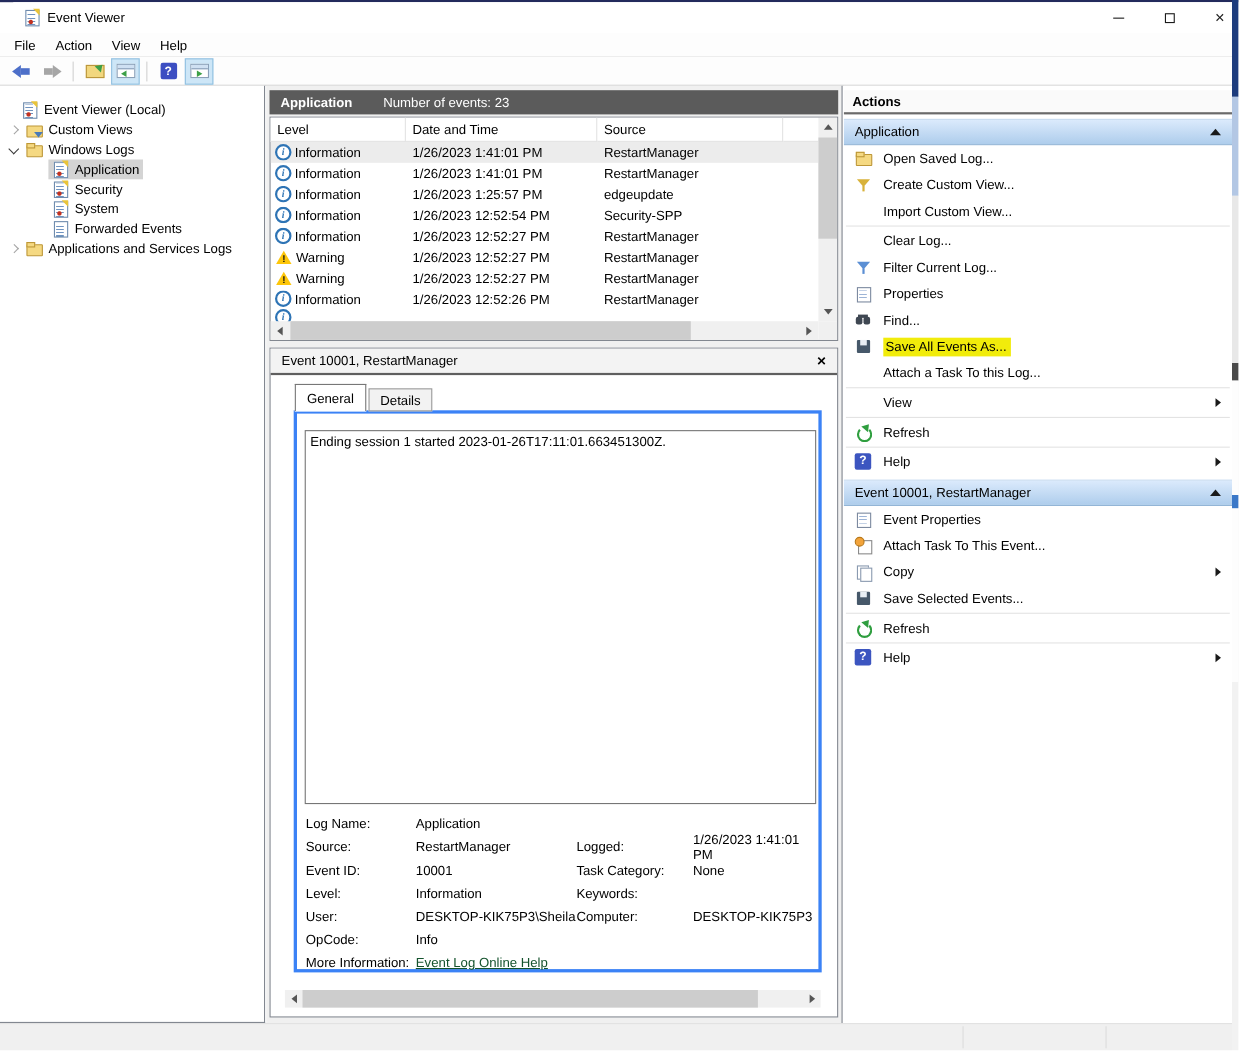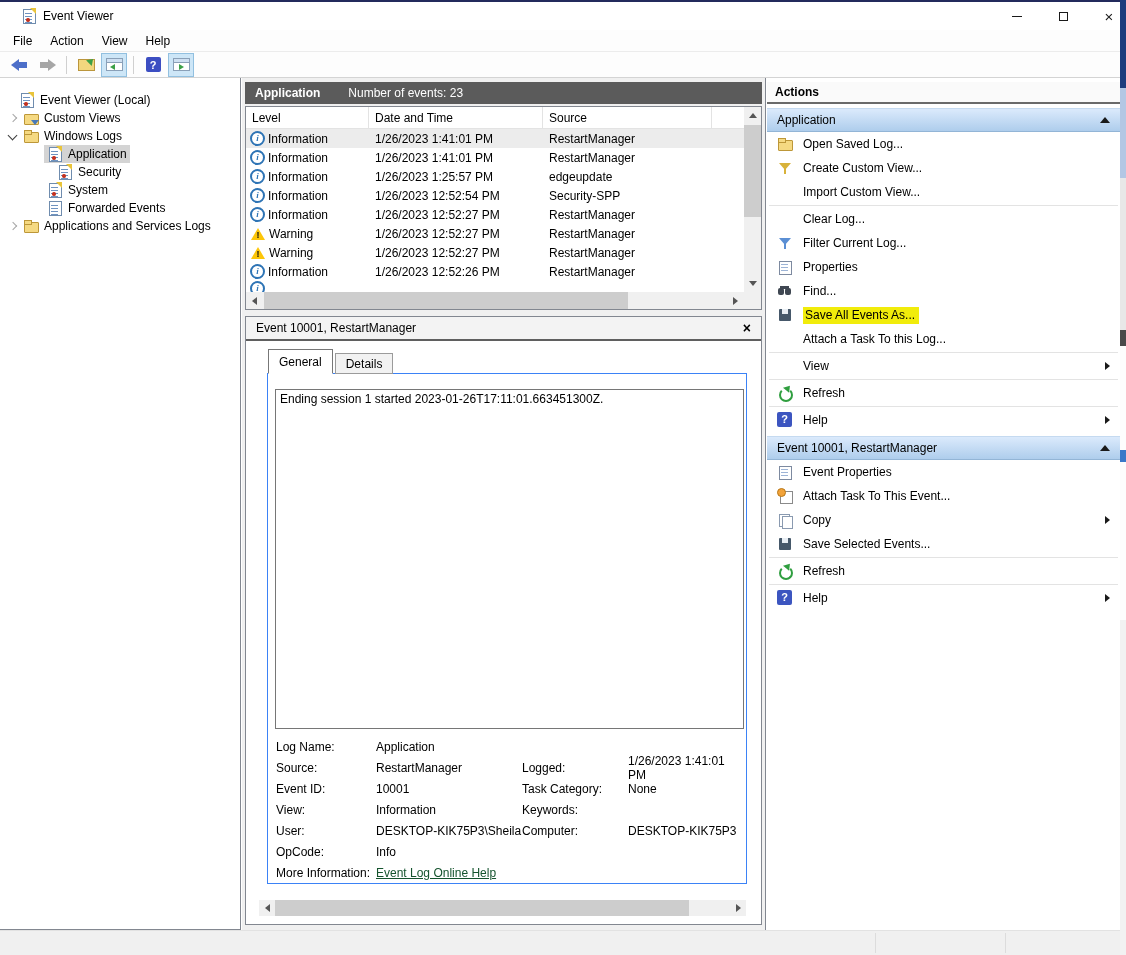--- a/index.html
+++ b/index.html
@@ -115,21 +115,21 @@
   .vscroll .sb-btn.topbtn { position:absolute; top:0; left:0; }
   .vscroll .sb-btn.botbtn { position:absolute; bottom:0; left:0; }
 
   
   .preview { position:absolute; left:3px; right:3px; top:238px; bottom:5px; background:#fff; border:1px solid #828790; }
   .pv-header { position:absolute; left:0; right:0; top:0; height:24px; background:#f3f3f3; border-bottom:2px solid #5f5f5f; display:flex; align-items:center; padding:0 10px; }
   .pv-close { margin-left:auto; font-weight:700; font-size:14px; line-height:1; }
   .tabs { position:absolute; top:32px; left:22px; height:25px; display:flex; align-items:flex-end; gap:2px; z-index:3; }
   .tab { height:21px; padding:0 10px; background:#f2f2f2; border:1px solid #9b9b9b; display:flex; align-items:center; }
   .tab.st-active { height:25px; background:#fff; border-color:#777; border-bottom-color:#fff; }
-  .pv-content { position:absolute; top:56px; left:21px; right:14px; bottom:40px; border:1px solid #3b82f6; background:#fff; }
+  .pv-content { position:absolute; top:56px; left:21px; right:14px; bottom:40px; border:3px solid #3b82f6; background:#fff; }
   .desc { position:absolute; top:15px; left:7px; right:2px; height:340px; border:1px solid #767676; background:#fff; padding:2px 4px; overflow:hidden; }
   .fields { position:absolute; top:362px; left:8px; right:2px; }
   .f-row { display:flex; height:21px; align-items:center; }
   .fl1 { width:100px; } .fv1 { width:146px; } .fl2 { width:106px; } .fv2 { flex:1; }
   .link { color:#14532d; text-decoration:underline; }
   .pv-hscroll { position:absolute; left:13px; right:15px; bottom:8px; height:16px; background:#f0f0f0; display:flex; align-items:center; }
   .pv-hscroll .h-thumb { left:16px; width:85%; }
 
   
   #actions { position:absolute; left:767px; top:78px; width:353px; height:852px; background:#fff; overflow:hidden; }
@@ -233,21 +233,21 @@
       </div>
 
       <div class="t-row st-selected" style="padding-left: 30px;">
         <span class="chev"></span>
         <span class="t-core">
           <span class="ic i-log-red-icon"></span>
           <span class="t-label">Application</span>
         </span>
       </div>
 
-      <div class="t-row" style="padding-left: 30px; margin-left: 10px;">
+      <div class="t-row" style="padding-left: 30px;">
         <span class="chev"></span>
         <span class="t-core">
           <span class="ic i-log-red-icon"></span>
           <span class="t-label">Security</span>
         </span>
       </div>
 
 
       <div class="t-row" style="padding-left: 30px;">
         <span class="chev"></span>
@@ -417,21 +417,21 @@
               </div>
 
               <div class="f-row">
                 <span class="fl1">Event ID:</span>
                 <span class="fv1">10001</span>
                 <span class="fl2">Task Category:</span>
                 <span class="fv2">None</span>
               </div>
 
               <div class="f-row">
-                <span class="fl1">View:</span>
+                <span class="fl1">Level:</span>
                 <span class="fv1">Information</span>
                 <span class="fl2">Keywords:</span>
                 <span class="fv2"></span>
               </div>
 
               <div class="f-row">
                 <span class="fl1">User:</span>
                 <span class="fv1">DESKTOP-KIK75P3\Sheila</span>
                 <span class="fl2">Computer:</span>
                 <span class="fv2">DESKTOP-KIK75P3</span>

